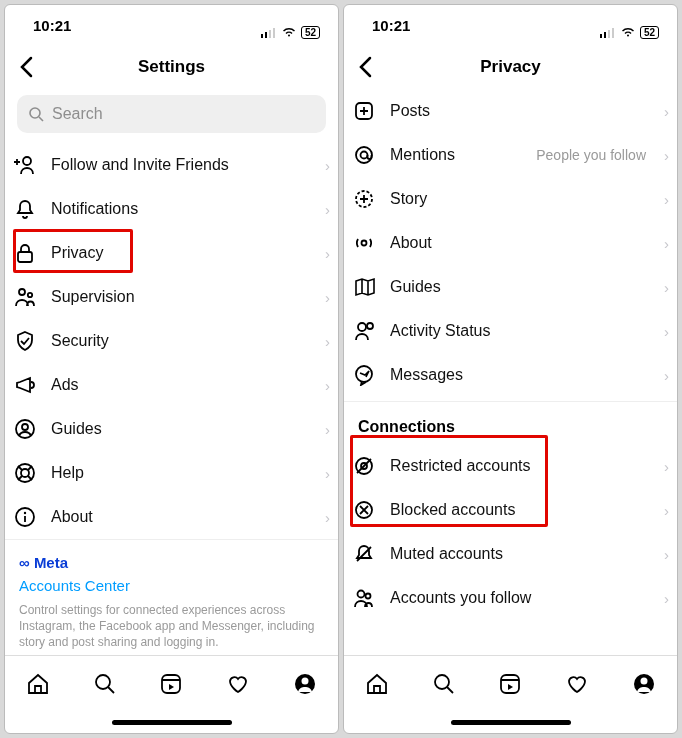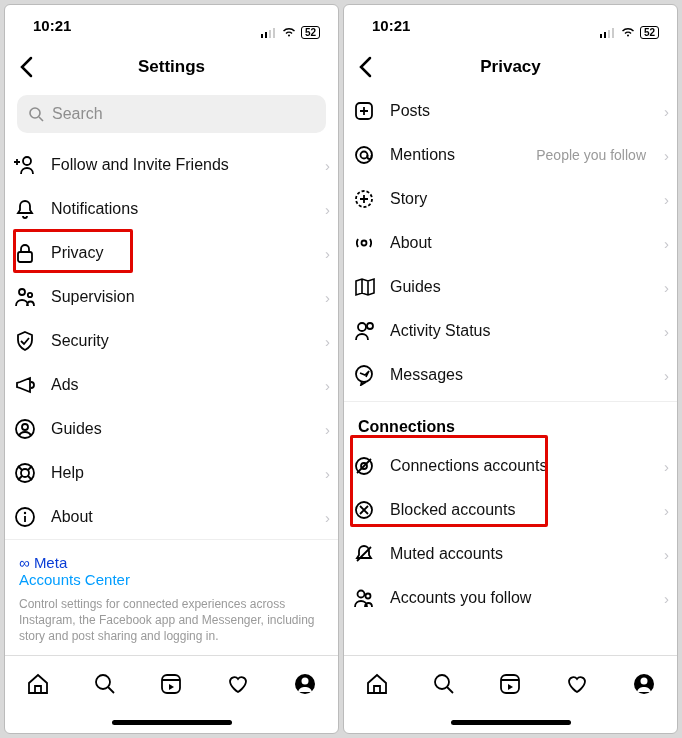--- a/index.html
+++ b/index.html
@@ -89,21 +89,21 @@
     font-size: 16px;
     font-weight: 700;
     padding: 16px 14px 8px 14px;
     border-top: 1px solid #eee;
     margin-top: 4px;
   }
   .meta-block {
     border-top: 1px solid #eee;
     padding: 14px 14px 8px 14px;
   }
-  .meta-logo { font-size: 15px; font-weight: 400; color: #0a3dd6; }
+  .meta-logo { font-size: 15px; font-weight: 700; color: #0a3dd6; margin-bottom: 6px;}
   .accounts-center { color: #009dff; font-size: 15px; font-weight: 500; margin-bottom: 8px;}
   .meta-desc { font-size: 12px; color: #9a9a9a; line-height: 1.35;}
   .tabbar {
     height: 56px;
     display: flex;
     justify-content: space-around;
     align-items: center;
     border-top: 1px solid #ddd;
   }
   .tabbar .tab { width: 28px; height: 28px; display:flex; align-items:center; justify-content:center;}
@@ -407,21 +407,21 @@
     <div class="section-header">Connections</div>
 
     <div class="row">
       <span class="icon-slot">
             <svg width="22" height="22">
               <circle cx="11" cy="11" r="8" stroke="#000" stroke-width="1.8" fill="none"></circle>
               <circle cx="11" cy="11" r="3" stroke="#000" stroke-width="1.8" fill="none"></circle>
               <line x1="4" y1="18" x2="18" y2="4" stroke="#000" stroke-width="1.8"></line>
             </svg>
           </span>
-      <span class="label">Connections accounts</span>
+      <span class="label">Restricted accounts</span>
       <span class="chevron">›</span>
     </div>
     <div class="row">
       <span class="icon-slot">
             <svg width="22" height="22">
               <circle cx="11" cy="11" r="8" stroke="#000" stroke-width="1.8" fill="none"></circle>
               <line x1="7" y1="7" x2="15" y2="15" stroke="#000" stroke-width="1.8"></line>
               <line x1="15" y1="7" x2="7" y2="15" stroke="#000" stroke-width="1.8"></line>
             </svg>
           </span>

